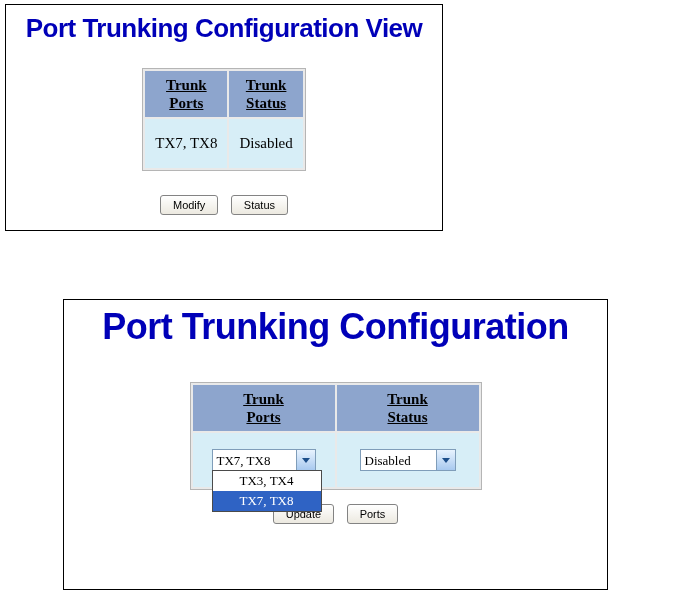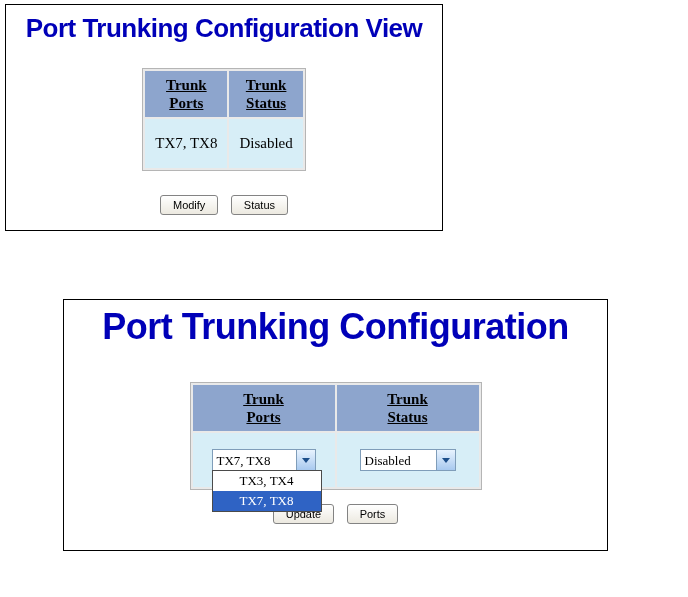--- a/index.html
+++ b/index.html
@@ -6,21 +6,21 @@
   body {
     width: 688px; height: 597px; position: relative;
     background: #ffffff;
     font-family: "Liberation Sans", sans-serif;
   }
   .panel {
     position: absolute; box-sizing: border-box;
     border: 1px solid #000; background: #fff; text-align: center;
   }
   #view-panel  { left: 5px;  top: 4px;   width: 438px; height: 227px; }
-  #config-panel{ left: 63px; top: 299px; width: 545px; height: 252px; }
+  #config-panel{ left: 63px; top: 299px; width: 545px; height: 291px; }
 
   .panel-title {
     display: inline-block; font-weight: bold; 
     color: #0000b8; letter-spacing: -0.5px;
     font-family: "Liberation Sans", sans-serif;
   }
   #view-panel  .panel-title { font-size: 26px; margin-top: 8px; }
   #config-panel .panel-title{ font-size: 36px; margin-top: 6px; }
 
   .data-table {

